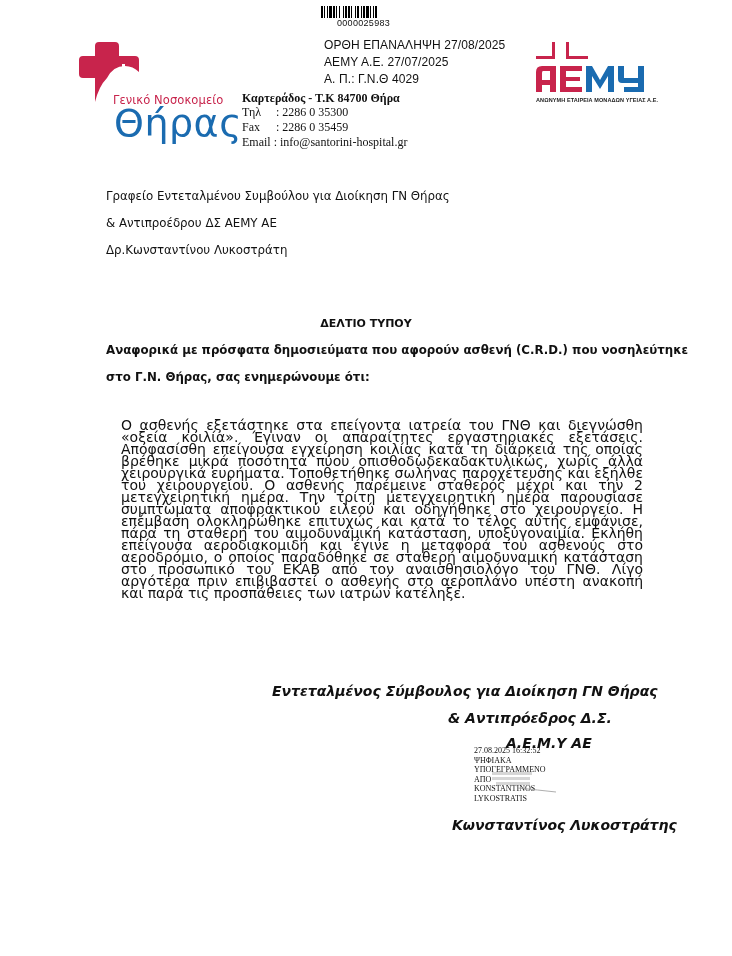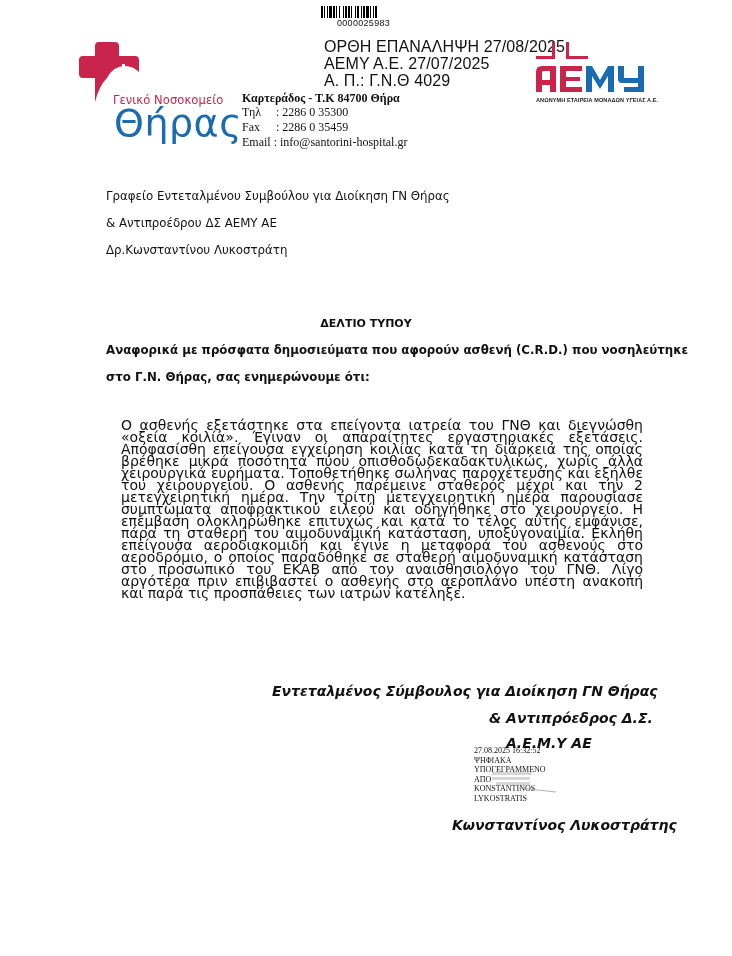--- a/index.html
+++ b/index.html
@@ -4,21 +4,21 @@
 <style>
   html, body { margin: 0; padding: 0; background: #ffffff; }
   body { width: 732px; height: 956px; position: relative; overflow: hidden; font-family: "DejaVu Sans", sans-serif; color: #111; }
   .abs { position: absolute; }
 
   
   .barcode { left: 321px; top: 6px; width: 100px; height: 12px; display: flex; align-items: stretch; gap: 0; }
   .barcode span { display: block; height: 100%; background: #000; }
   .barcode-num { left: 337px; top: 18px; font-family: "Liberation Sans", sans-serif; font-size: 9px; letter-spacing: 0.3px; color: #111; }
 
-  .official { left: 324px; font-family: "Liberation Sans", sans-serif; font-size: 16px; color: #111; letter-spacing: 0.1px; }
+  .official { left: 324px; font-family: "Liberation Sans", sans-serif; font-size: 12px; color: #111; letter-spacing: 0.1px; }
 
   
   .cross { left: 77px; top: 42px; width: 66px; height: 60px; }
   .logo-subtitle { left: 113px; top: 93px; font-family: "DejaVu Sans", sans-serif; font-size: 11.5px; color: #c8244c; letter-spacing: 0.1px; }
   .logo-title { left: 114px; top: 104px; font-family: "DejaVu Sans", sans-serif; font-size: 38px; color: #1a6bb0; letter-spacing: 0.5px; line-height: 1; text-align: center; }
 
   .contact { left: 242px; font-family: "Liberation Serif", serif; font-size: 12px; color: #111; line-height: 14px; }
   .contact .lbl { display: inline-block; width: 34px; }
 
   
@@ -125,21 +125,21 @@
 <div class="abs heading">ΔΕΛΤΙΟ ΤΥΠΟΥ</div>
 
 <div class="abs intro" style="top:343px;">Αναφορικά με πρόσφατα δημοσιεύματα που αφορούν ασθενή (C.R.D.) που νοσηλεύτηκε</div>
 <div class="abs intro" style="top:370px;">στο Γ.Ν. Θήρας, σας ενημερώνουμε ότι:</div>
 
 <div class="abs body-text">
   <p>Ο ασθενής εξετάστηκε στα επείγοντα ιατρεία του ΓΝΘ και διεγνώσθη «οξεία κοιλία». Έγιναν οι απαραίτητες εργαστηριακές εξετάσεις. Αποφασίσθη επείγουσα εγχείρηση κοιλίας κατά τη διάρκεια της οποίας βρέθηκε μικρά ποσότητα πύου οπισθοδωδεκαδακτυλικώς, χωρίς άλλα χειρουργικά ευρήματα. Τοποθετήθηκε σωλήνας παροχέτευσης και εξήλθε του χειρουργείου. Ο ασθενής παρέμεινε σταθερός μέχρι και την 2 μετεγχειρητική ημέρα. Την τρίτη μετεγχειρητική ημέρα παρουσίασε συμπτώματα αποφρακτικού ειλεού και οδηγήθηκε στο χειρουργείο. Η επέμβαση ολοκληρώθηκε επιτυχώς και κατά το τέλος αυτής εμφάνισε, πάρα τη σταθερή του αιμοδυναμική κατάσταση, υποξυγοναιμία. Εκλήθη επείγουσα αεροδιακομιδή και έγινε η μεταφορά του ασθενούς στο αεροδρόμιο, ο οποίος παραδόθηκε σε σταθερή αιμοδυναμική κατάσταση στο προσωπικό του ΕΚΑΒ από τον αναισθησιολόγο του ΓΝΘ. Λίγο αργότερα πριν επιβιβαστεί ο ασθενής στο αεροπλάνο υπέστη ανακοπή και παρά τις προσπάθειες των ιατρών κατέληξε.</p>
 </div>
 
 <div class="abs sig" style="left:272px; top:683px;">Εντεταλμένος Σύμβουλος για Διοίκηση  ΓΝ Θήρας</div>
-<div class="abs sig" style="left:448px; top:710px;margin-left:41px;">&amp; Αντιπρόεδρος Δ.Σ.</div>
+<div class="abs sig" style="left:448px; top:710px;">&amp; Αντιπρόεδρος Δ.Σ.</div>
 <div class="abs sig" style="left:506px; top:735px;">Α.Ε.Μ.Υ ΑΕ</div>
 
 <div class="abs digisig">
   <div>27.08.2025 16:32:52</div>
   <div>ΨΗΦΙΑΚΑ</div>
   <div>ΥΠΟΓΕΓΡΑΜΜΕΝΟ</div>
   <div>ΑΠΟ</div>
   <div>KONSTANTINOS</div>
   <div>LYKOSTRATIS</div>
 </div>

